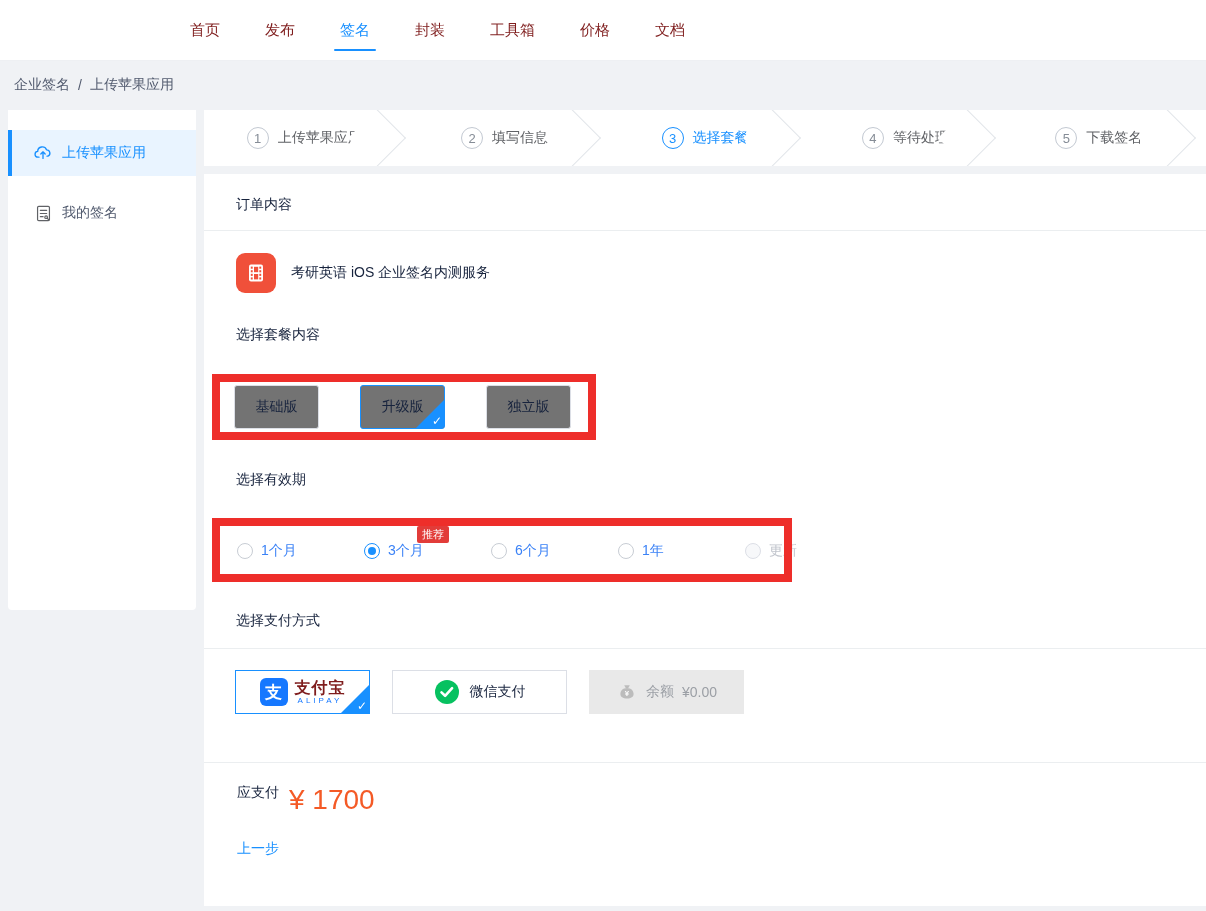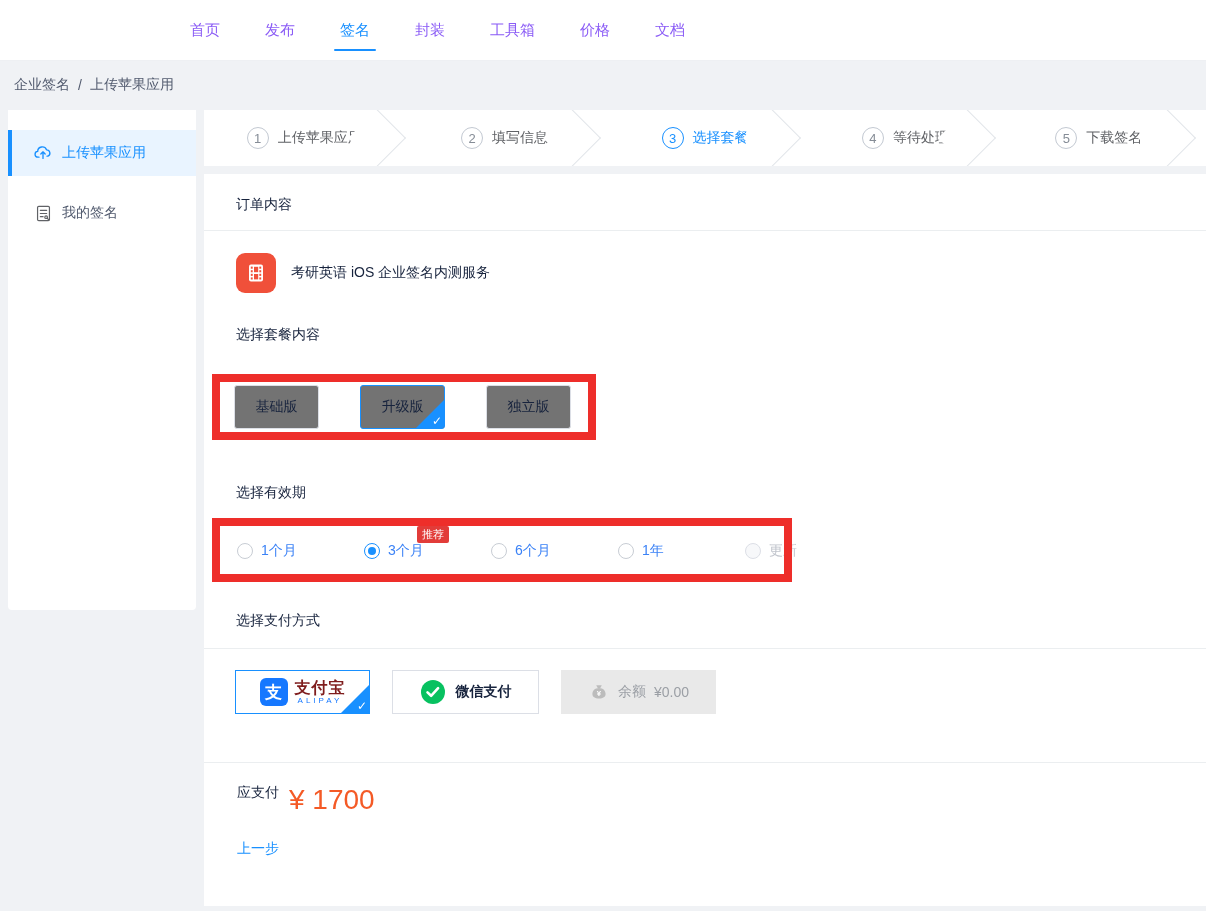--- a/index.html
+++ b/index.html
@@ -2,21 +2,21 @@
 <html><head>
 <meta charset="utf-8">
 <style>
   html,body{margin:0;padding:0;background:#f0f2f5;}
   .stage{position:relative;width:1206px;height:911px;background:#f0f2f5;overflow:hidden;
          font-family:"Liberation Sans","DejaVu Sans",sans-serif;color:#17233d;}
 
   
   .topnav{position:absolute;left:0;top:0;width:1206px;height:60px;background:#fff;border-bottom:1px solid #eef0f3;}
   .nav-items{position:absolute;left:190px;top:0;height:60px;display:flex;gap:45px;}
-  .nav-item{position:relative;height:60px;display:flex;align-items:center;font-size:15px;color:#8b5cf6;cursor:pointer;}
+  .nav-item{position:relative;height:60px;display:flex;align-items:center;font-size:15px;color:#7f1d1d;cursor:pointer;}
   .nav-item.active{color:#1890ff;}
   .nav-item.active::after{content:'';position:absolute;left:-6px;right:-6px;bottom:9px;height:2px;background:#1890ff;border-radius:1px;}
 
   
   .breadcrumb-bar{position:absolute;left:0;top:60px;width:1206px;height:50px;display:flex;align-items:center;
                   padding-left:14px;box-sizing:border-box;font-size:14px;color:#515a6e;gap:8px;}
 
   
   .sidebar{position:absolute;left:8px;top:110px;width:188px;height:500px;background:#fff;border-radius:0 0 4px 4px;}
   .side-item{position:relative;height:46px;display:flex;align-items:center;font-size:14px;color:#515a6e;cursor:pointer;}
@@ -64,21 +64,21 @@
          padding:0 5px;border-radius:2px;z-index:6;}
 
   .pay-row{position:absolute;left:31px;top:496px;display:flex;}
   .pay-option{position:relative;height:44px;box-sizing:border-box;display:flex;align-items:center;cursor:pointer;overflow:hidden;}
   .pay-ali{width:135px;border:1px solid #1890ff;background:#fff;justify-content:center;gap:7px;}
   .ali-logo{width:28px;height:28px;border-radius:6px;background:#1678ff;color:#fff;font-size:17px;font-weight:bold;
             display:flex;align-items:center;justify-content:center;}
   .ali-word{display:flex;flex-direction:column;align-items:center;}
   .ali-cn{font-size:16px;font-weight:600;color:#7f1d1d;line-height:17px;letter-spacing:1px;}
   .ali-en{font-size:8px;letter-spacing:3px;color:#1678ff;line-height:10px;}
-  .pay-wx{width:147px;border:1px solid #dcdfe6;background:#fff;margin-left:22px;justify-content:center;gap:10px;font-size:14px;color:#17233d;font-weight:bold;}
+  .pay-wx{width:175px;border:1px solid #dcdfe6;background:#fff;margin-left:22px;justify-content:center;gap:10px;font-size:14px;color:#17233d;}
   .pay-bal{width:155px;background:#e9e9e9;margin-left:22px;justify-content:center;gap:8px;font-size:14px;color:#9b9fa5;cursor:default;}
 
   .due-row{position:absolute;left:33px;top:610px;display:flex;align-items:flex-start;gap:10px;}
   .due-label{font-size:14px;color:#17233d;}
   .due-amount{font-size:28px;color:#f45a26;}
 
   .action-row{position:absolute;left:33px;top:666px;display:flex;align-items:center;gap:24px;}
   .prev-link{font-size:14px;color:#1890ff;cursor:pointer;}
   .pay-btn{width:160px;height:38px;background:#1890ff;border:none;border-radius:4px;color:#fff;font-size:15px;
            font-family:inherit;cursor:pointer;display:flex;align-items:center;justify-content:center;}
@@ -209,21 +209,21 @@
       <div class="pkg-btn selected">
         <span>升级版</span>
         <span class="corner-tri"></span>
         <span class="corner-tick">✓</span>
       </div>
       <div class="pkg-btn">
         <span>独立版</span>
       </div>
     </div>
 
-    <div class="sec-label" style="top:310px">选择有效期</div>
+    <div class="sec-label" style="top:297px">选择有效期</div>
 
     <span class="badge">推荐</span>
 
     <div class="radio-row">
       <label class="radio-item">
         <span class="radio"></span>
         <span>1个月</span>
       </label>
       <label class="radio-item">
         <span class="radio selected"></span>

